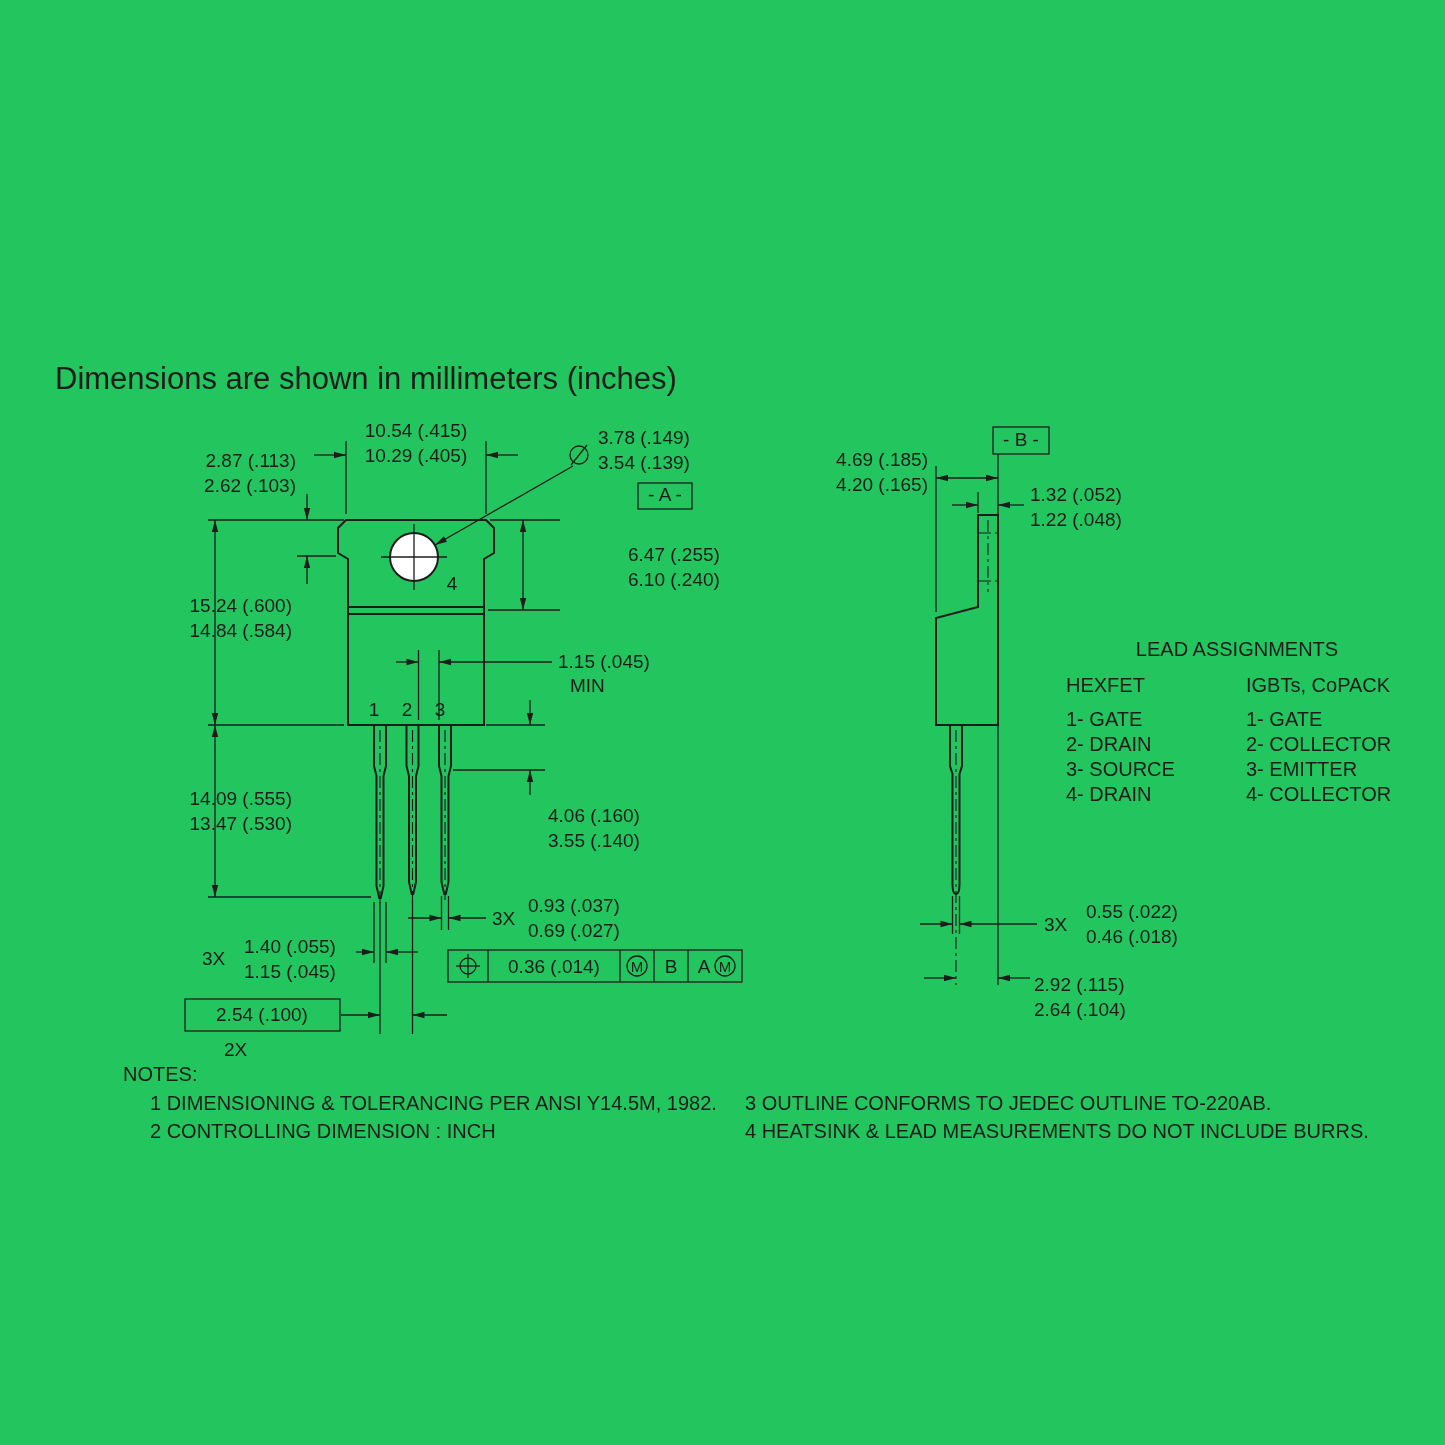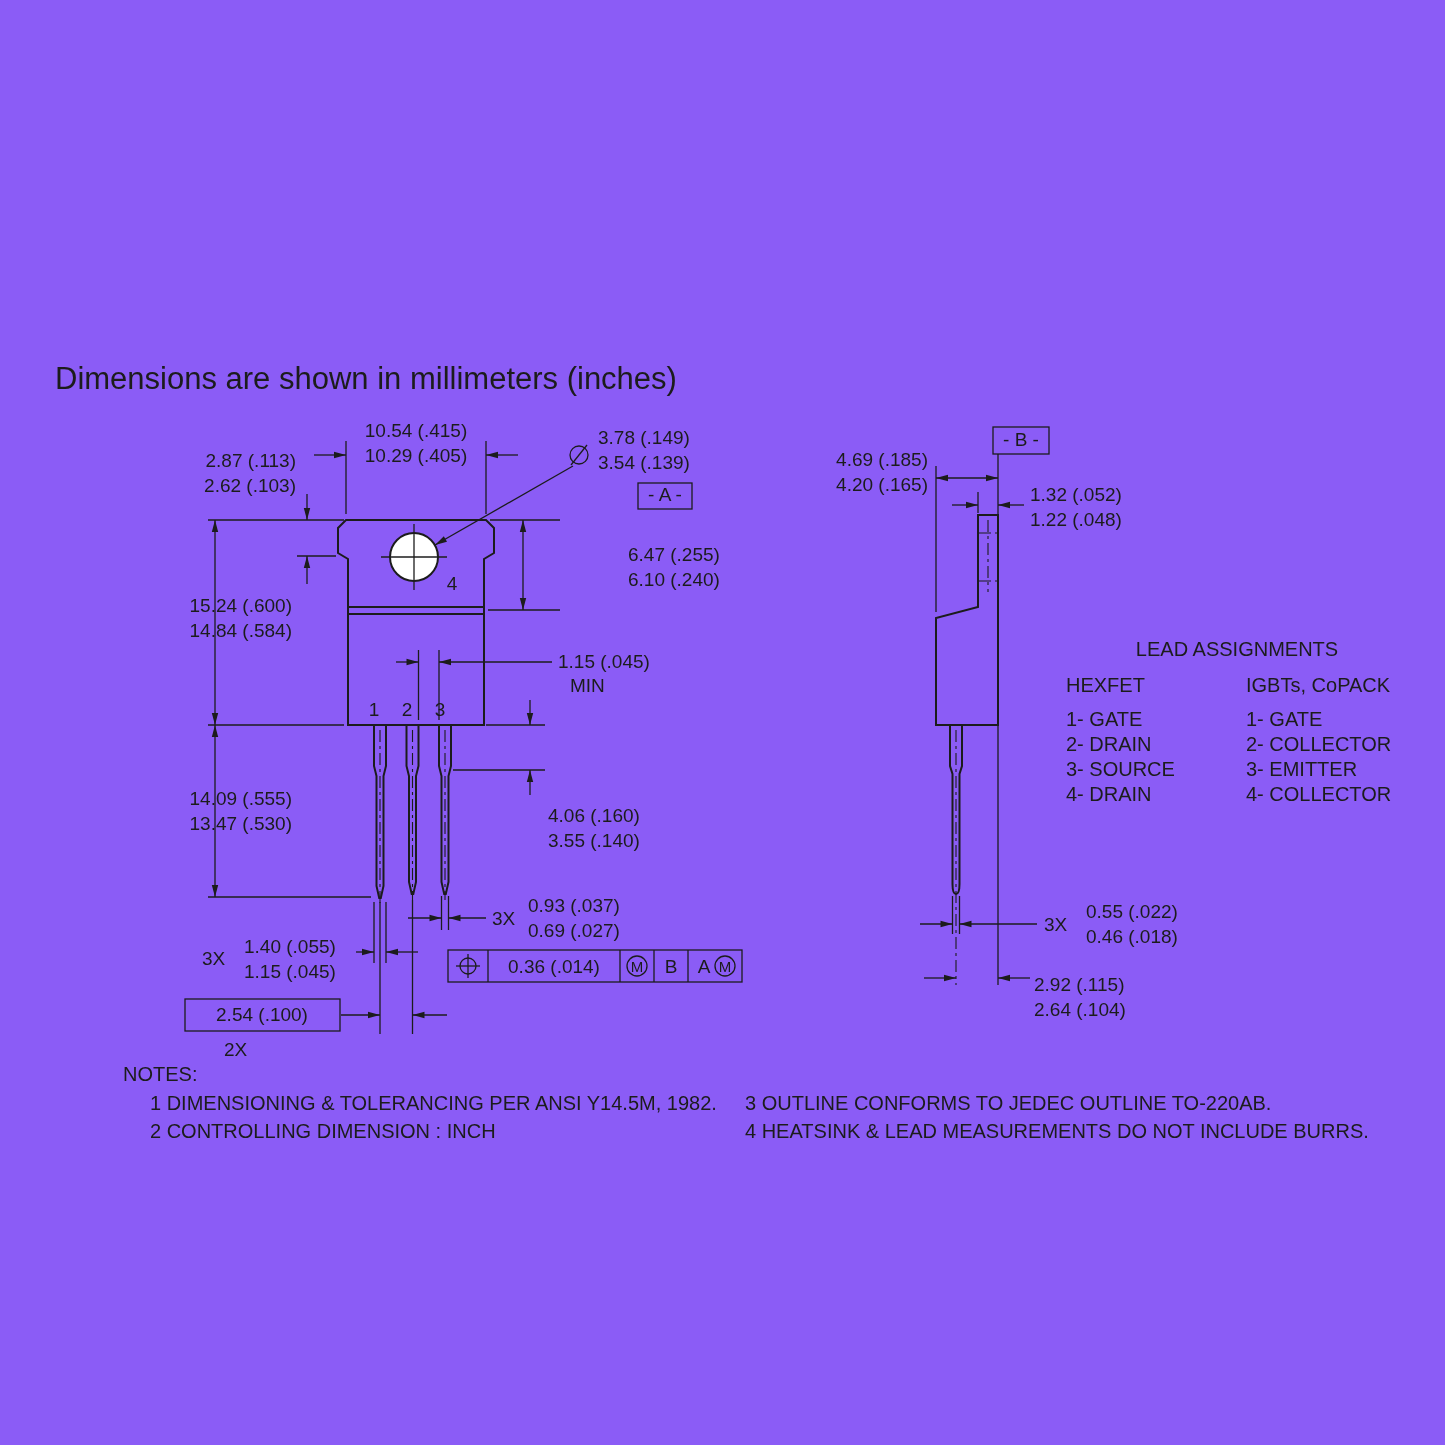--- a/index.html
+++ b/index.html
@@ -1,16 +1,16 @@
 <!DOCTYPE html>
 <html><head>
 <meta charset="utf-8">
 <style>
   html,body{margin:0;padding:0;background:#ffffff;}
-  .canvas{position:relative;width:1445px;height:1445px;background:#8b5cf6;overflow:hidden;}
+  .canvas{position:relative;width:1445px;height:1445px;background:#22c55e;overflow:hidden;}
   svg{position:absolute;left:0;top:0;}
   text{fill:#1c1c1c;font-family:"Liberation Sans","DejaVu Sans",sans-serif;}
   .dim{font-size:19px;}
   .pin{font-size:19px;}
   .lead{font-size:20px;}
   .note{font-size:20px;}
   .big{font-size:31px;}
   .fcfM{font-size:15px;}
   .t-mid{text-anchor:middle;}
   .t-end{text-anchor:end;}

